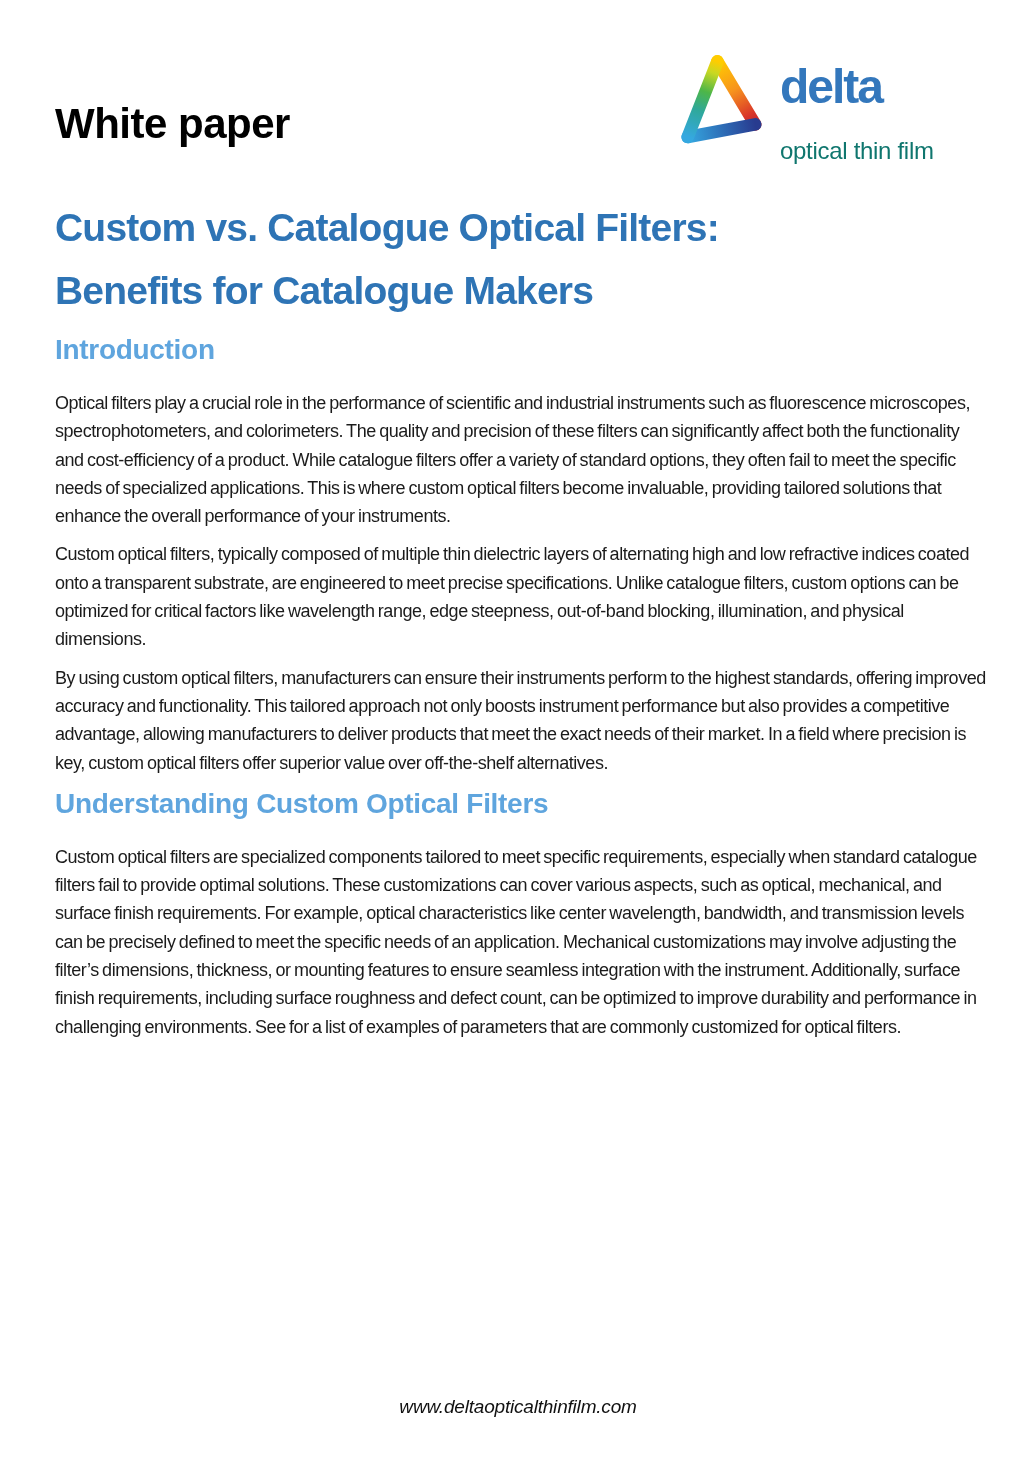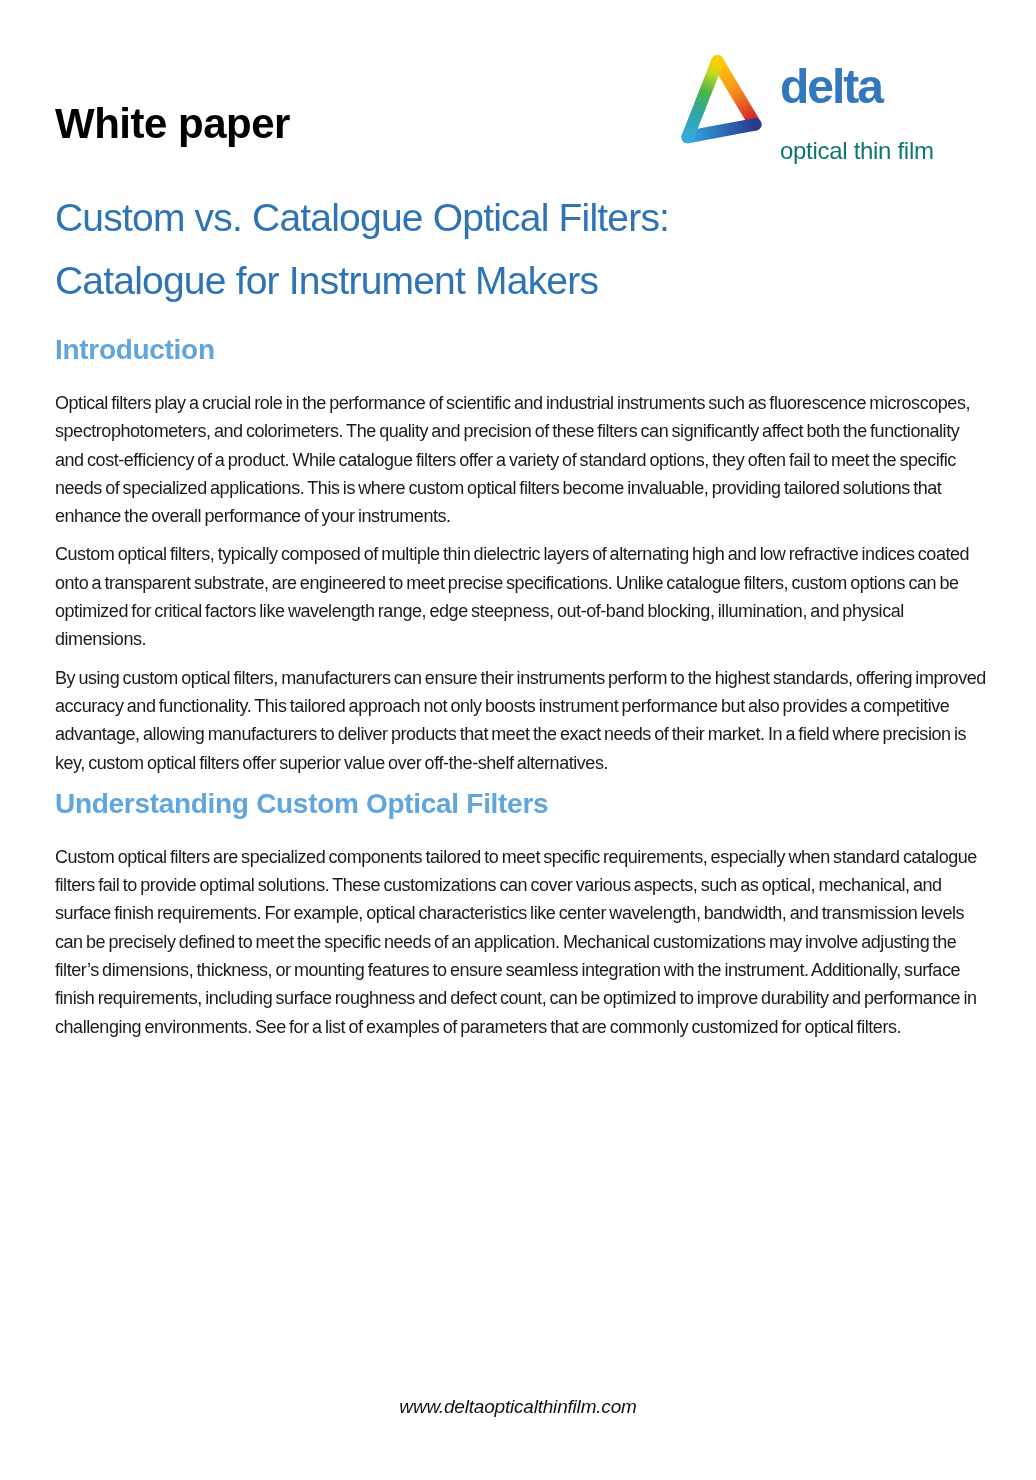--- a/index.html
+++ b/index.html
@@ -44,23 +44,23 @@
     font-size: 24px;
     letter-spacing: -0.3px;
     color: #0f766e;
     margin-top: 21px;
   }
 
   
   .doc-title {
     position: absolute;
     left: 55px;
-    top: 186px;
+    top: 196px;
     font-size: 39px;
-    font-weight: 400;
+    font-weight: 700;
     letter-spacing: -0.8px;
     line-height: 63px;
     color: #2e74b5;
   }
 
   
   .content {
     position: absolute;
     left: 55px;
     top: 333px;
@@ -147,21 +147,21 @@
       </svg>
     </span>
     <span class="logo-text">
       <div class="brand">delta</div>
       <div class="tagline">optical thin film</div>
     </span>
   </div>
 
   <div class="doc-title">
     <div>Custom vs. Catalogue Optical Filters:</div>
-    <div>Catalogue for Instrument Makers</div>
+    <div>Benefits for Catalogue Makers</div>
   </div>
 
   <div class="content">
 
     <div class="section">
       <h2 class="section-heading">Introduction</h2>
       <p class="body-para">Optical filters play a crucial role in the performance of scientific and industrial instruments such as fluorescence microscopes, spectrophotometers, and colorimeters. The quality and precision of these filters can significantly affect both the functionality and cost-efficiency of a product. While catalogue filters offer a variety of standard options, they often fail to meet the specific needs of specialized applications. This is where custom optical filters become invaluable, providing tailored solutions that enhance the overall performance of your instruments.</p>
       <p class="body-para">Custom optical filters, typically composed of multiple thin dielectric layers of alternating high and low refractive indices coated onto a transparent substrate, are engineered to meet precise specifications. Unlike catalogue filters, custom options can be optimized for critical factors like wavelength range, edge steepness, out-of-band blocking, illumination, and physical dimensions.</p>
       <p class="body-para">By using custom optical filters, manufacturers can ensure their instruments perform to the highest standards, offering improved accuracy and functionality. This tailored approach not only boosts instrument performance but also provides a competitive advantage, allowing manufacturers to deliver products that meet the exact needs of their market. In a field where precision is key, custom optical filters offer superior value over off-the-shelf alternatives.</p>
     </div>

